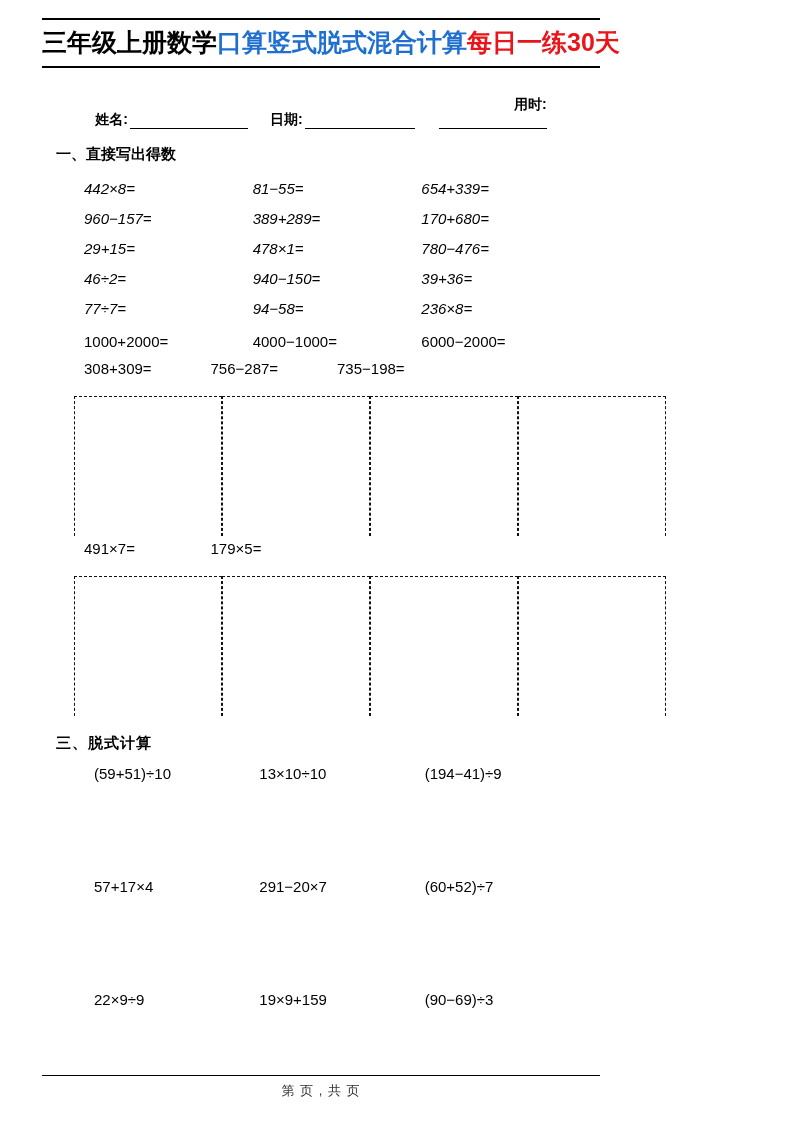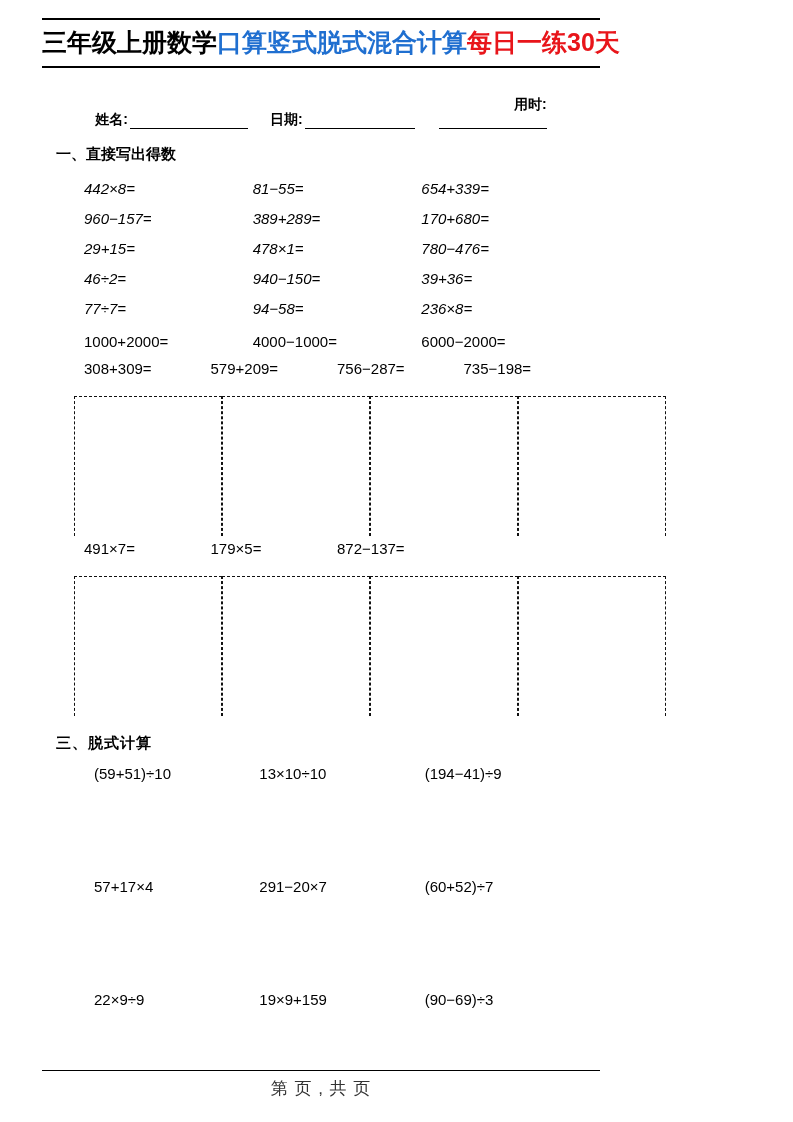--- a/index.html
+++ b/index.html
@@ -146,21 +146,21 @@
     left: 42px;
     right: 42px;
     bottom: 22px;
   }
   .footer-rule {
     border-top: 1px solid #000;
     margin-bottom: 6px;
   }
   .footer-text {
     text-align: center;
-    font-size: 17px;
+    font-size: 13px;
     color: #333;
     letter-spacing: 1px;
   }
 </style>
 </head>
 <body>
 
 <div class="page">
 
   <div class="title-row">
@@ -205,35 +205,33 @@
   </div>
   <div class="grid3-wide">
     <div class="cell">1000+2000=</div>
     <div class="cell">4000−1000=</div>
     <div class="cell">6000−2000=</div>
   </div>
 
 
   <div class="vert-head-grid">
     <div class="cell">308+309=</div>
-    <div class="cell">579+209=</div>
     <div class="cell">756−287=</div>
     <div class="cell">735−198=</div>
   </div>
   <div class="vert-block">
     <div class="vert-box"></div>
     <div class="vert-box"></div>
     <div class="vert-box"></div>
     <div class="vert-box"></div>
   </div>
 
   <div class="vert-head-grid" style="">
     <div class="cell">491×7=</div>
     <div class="cell">179×5=</div>
-    <div class="cell">872−137=</div>
   </div>
   <div class="vert-block">
     <div class="vert-box"></div>
     <div class="vert-box"></div>
     <div class="vert-box"></div>
     <div class="vert-box"></div>
   </div>
 
   <div class="sec-head sec3">三、脱式计算</div>
   <div class="tuo-grid">

